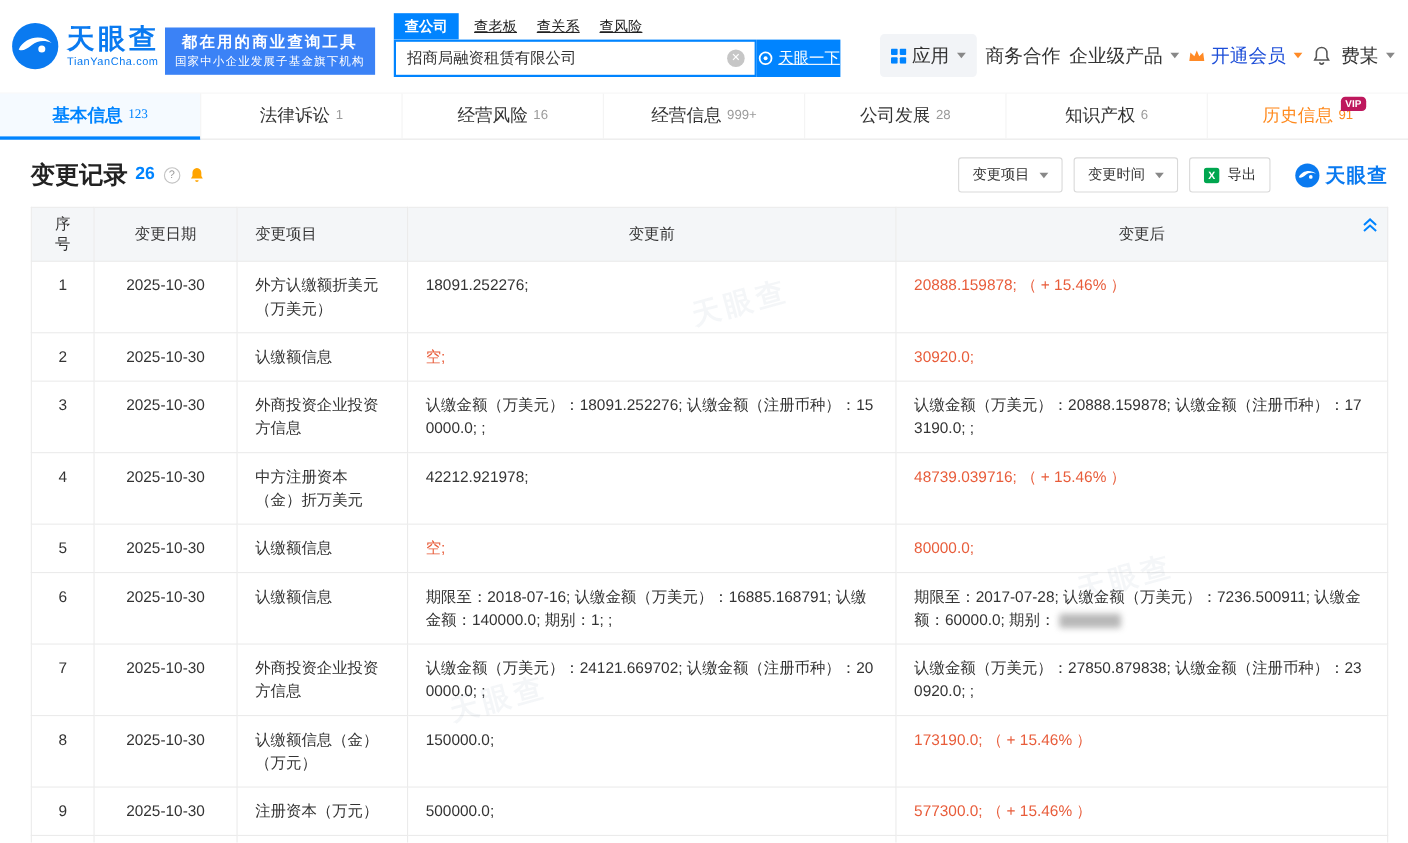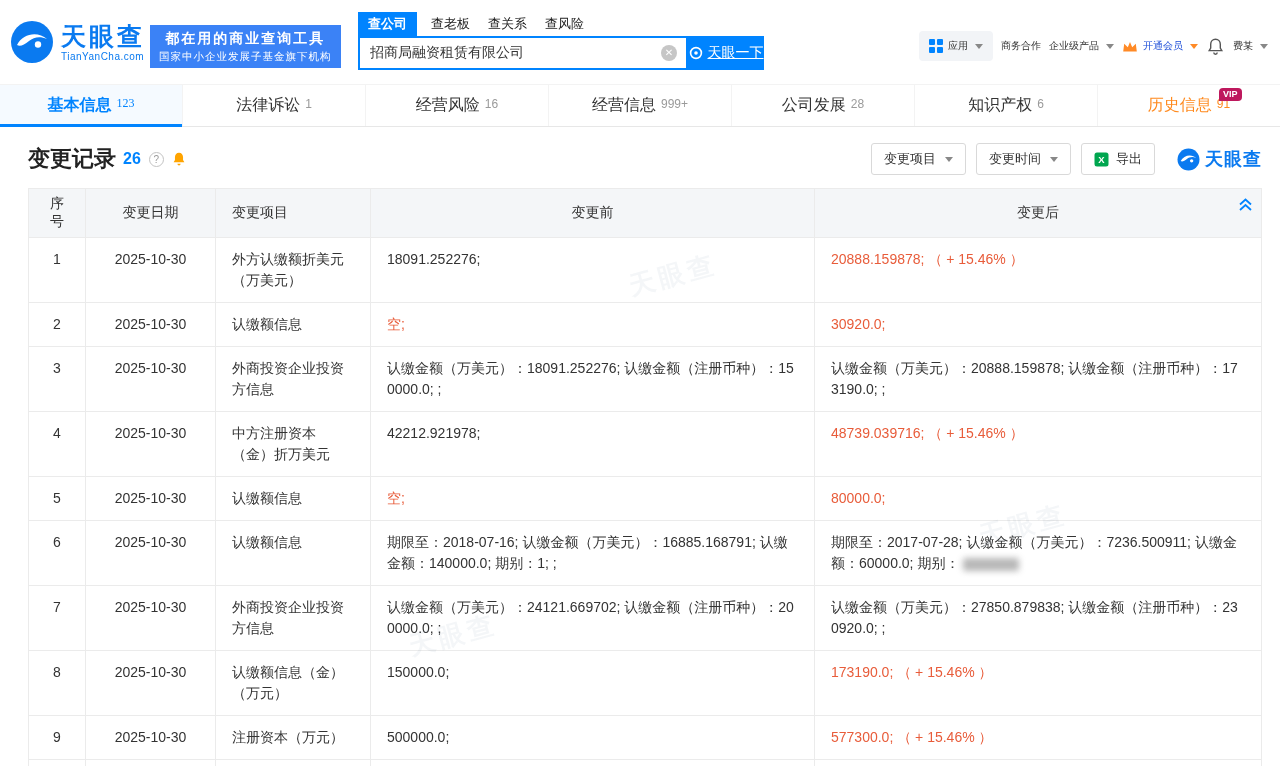--- a/index.html
+++ b/index.html
@@ -8,30 +8,30 @@
   
   .topbar{position:relative;height:84px;background:#fff;}
   .logo{position:absolute;left:10px;top:20px;display:flex;align-items:center;gap:7px;cursor:pointer;}
   .logo-cn{font-size:25px;font-weight:bold;color:#0a7af0;letter-spacing:3px;line-height:27px;}
   .logo-en{font-size:10px;color:#0a7af0;letter-spacing:.5px;margin-top:1px;}
   .promo{position:absolute;left:150px;top:25px;background:#3b82f6;color:#fff;padding:5px 9px;text-align:center;}
   .promo-l1{font-size:14px;font-weight:bold;letter-spacing:2px;line-height:17px;}
   .promo-l2{font-size:10.5px;letter-spacing:1px;line-height:14px;margin-top:2px;}
   .search-area{position:absolute;left:358px;top:13px;}
   .search-tabs{display:flex;align-items:center;height:22px;}
-  .stab{font-size:13px;color:#222;margin-right:18px;}
+  .stab{font-size:13px;color:#222;text-decoration:underline;margin-right:18px;}
   .stab.active{background:#0084ff;color:#fff;text-decoration:none;font-weight:bold;padding:3px 10px;margin-right:14px;}
   .search-row{display:flex;margin-top:1px;}
   .search-box{position:relative;width:330px;height:34px;border:2px solid #0084ff;background:#fff;}
   .search-box input{width:100%;height:100%;border:0;outline:0;padding:0 32px 0 10px;font-size:14px;color:#333;background:transparent;}
   .clear-icon{position:absolute;right:9px;top:50%;transform:translateY(-50%);width:16px;height:16px;border-radius:50%;
     background:#c6c6c6;color:#fff;font-size:10px;line-height:16px;text-align:center;cursor:pointer;}
   .search-btn{width:76px;height:34px;background:#0084ff;border:0;color:#ffffff;font-size:14px;cursor:pointer;
     display:flex;align-items:center;justify-content:center;gap:5px;text-decoration:underline;}
-  .top-right{position:absolute;right:12px;top:31px;display:flex;align-items:center;gap:8px;font-size:10px;color:#333;}
+  .top-right{position:absolute;right:12px;top:31px;display:flex;align-items:center;gap:8px;font-size:17px;color:#333;}
   .tr-item{display:flex;align-items:center;gap:5px;cursor:pointer;white-space:nowrap;}
   .apps-pill{background:#f2f4f7;border-radius:4px;padding:8px 10px;}
   .vip-link{color:#1d4ed8;}
   .caret{width:0;height:0;border-left:4px solid transparent;border-right:4px solid transparent;border-top:5px solid #888;
     display:inline-block;margin-left:2px;}
   .vip-link .caret{border-top-color:#ff8a26;}
   
   .main-tabs{display:flex;height:43px;border-bottom:1px solid #e7e7e7;border-top:1px solid #f3f3f3;background:#fff;}
   .mtab{flex:1;display:flex;align-items:center;justify-content:center;position:relative;font-size:16px;color:#333;
     cursor:pointer;border-left:1px solid #f3f3f3;}

